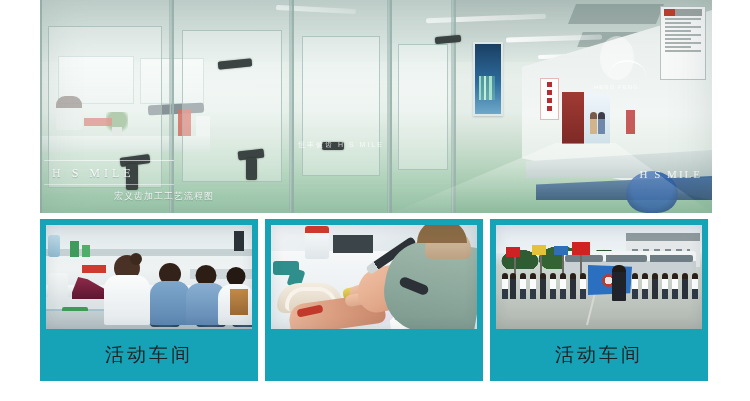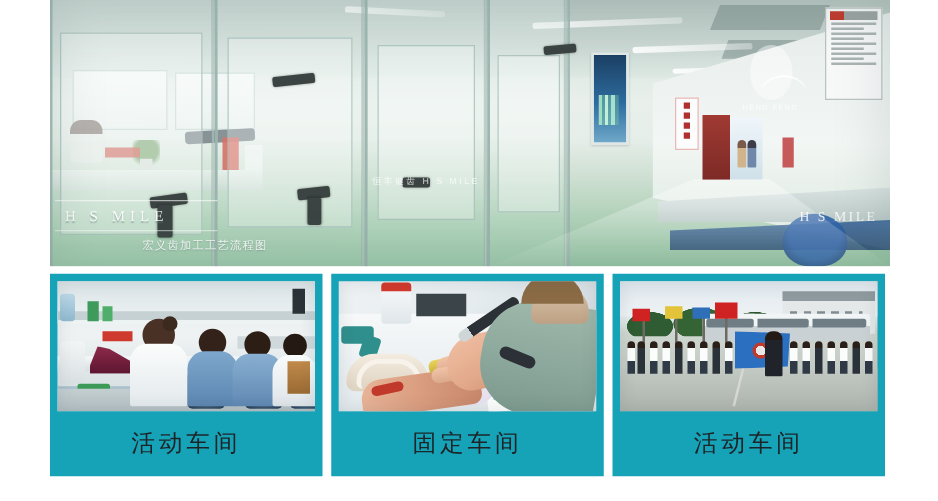--- a/index.html
+++ b/index.html
@@ -892,21 +892,20 @@
         <div class="c2-finger f1"></div>
         <div class="c2-finger f2"></div>
         <div class="c2-hand"></div>
         <div class="c2-tool"></div>
         <div class="c2-shoulder"></div>
         <div class="c2-collar"></div>
         <div class="c2-hair"></div>
         <div class="c2-loupe"></div>
         <div class="card-photo-shade"></div>
       </div>
-      <div class="card-caption">固定车间</div>
     </div>
 
     <div class="card">
       <div class="card-photo ph3">
         <div class="c3-sky"></div>
         <div class="c3-trees"></div>
         <div class="c3-building"></div>
         <div class="c3-bus b1"></div>
         <div class="c3-bus b2"></div>
         <div class="c3-bus b3"></div>

